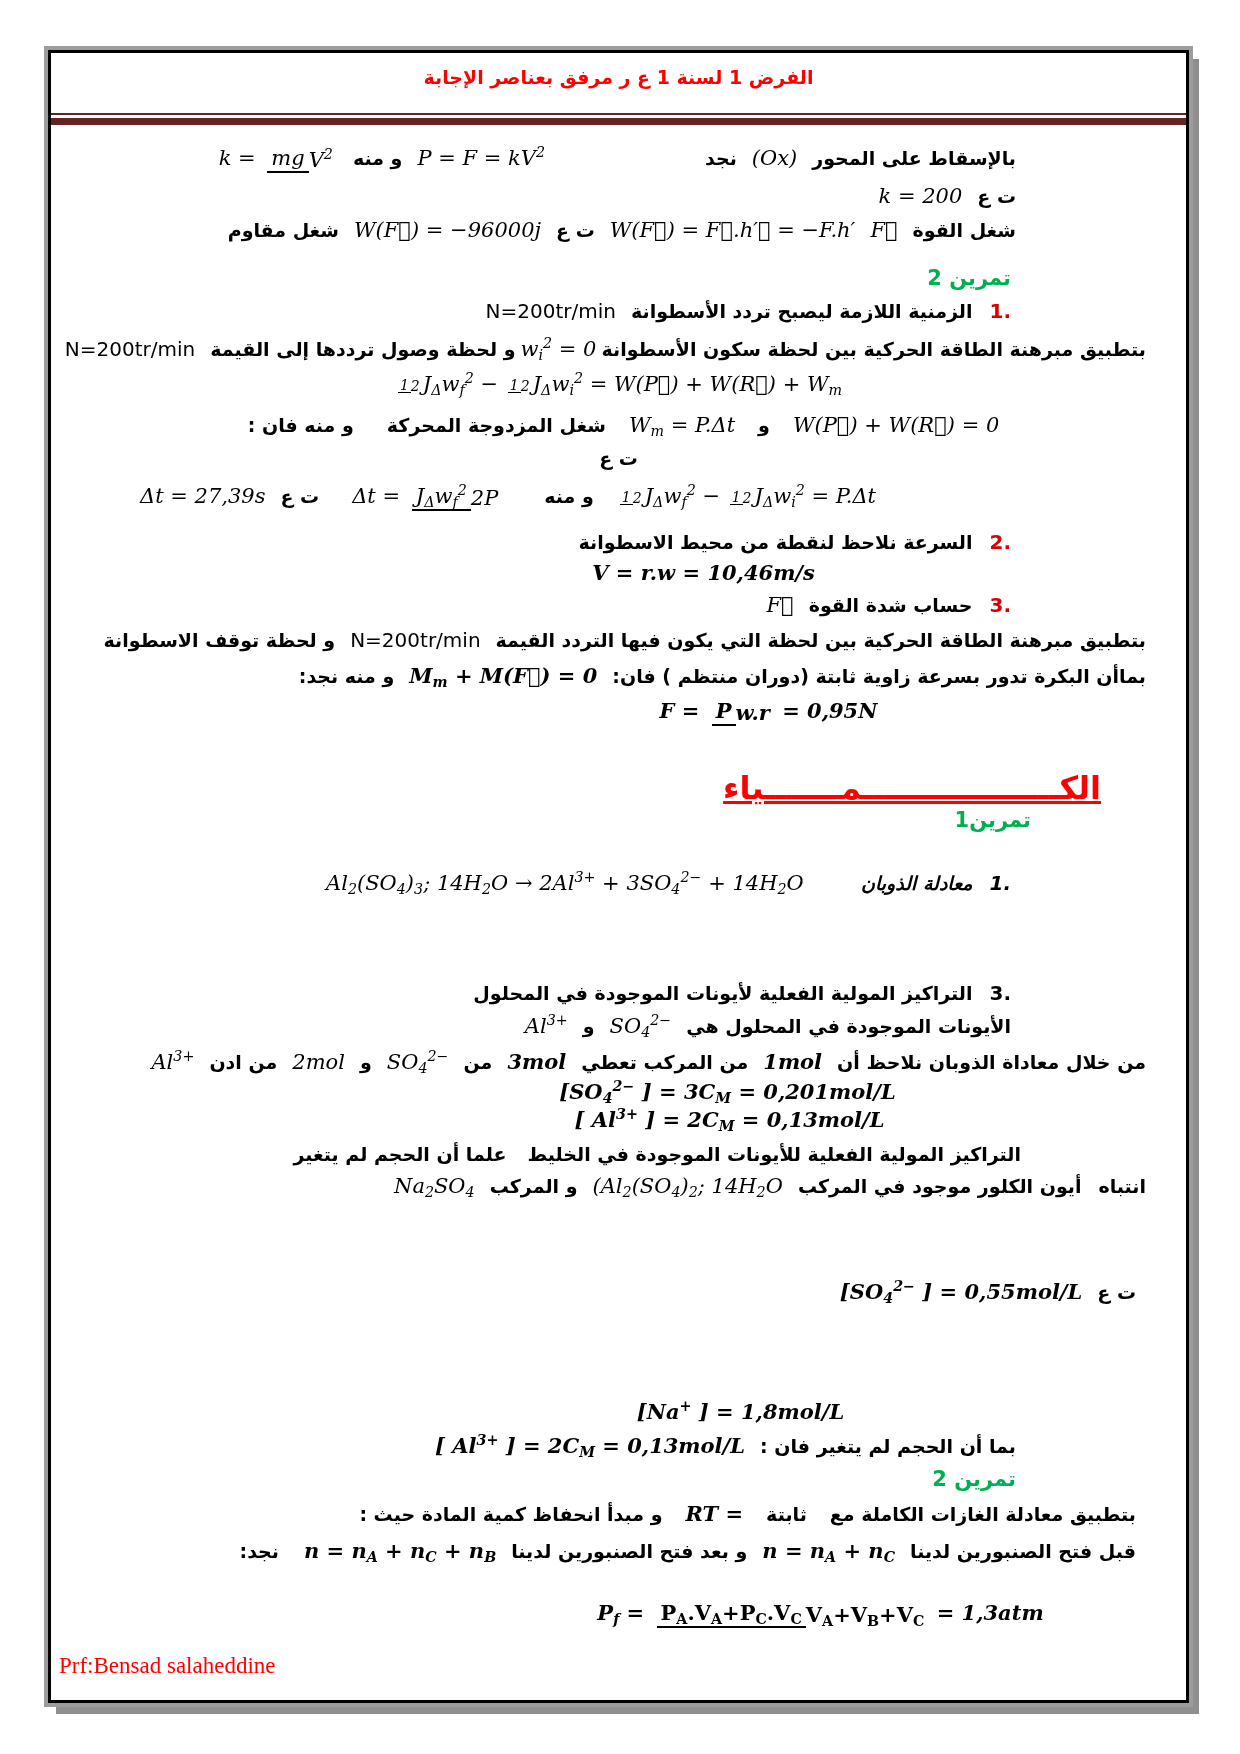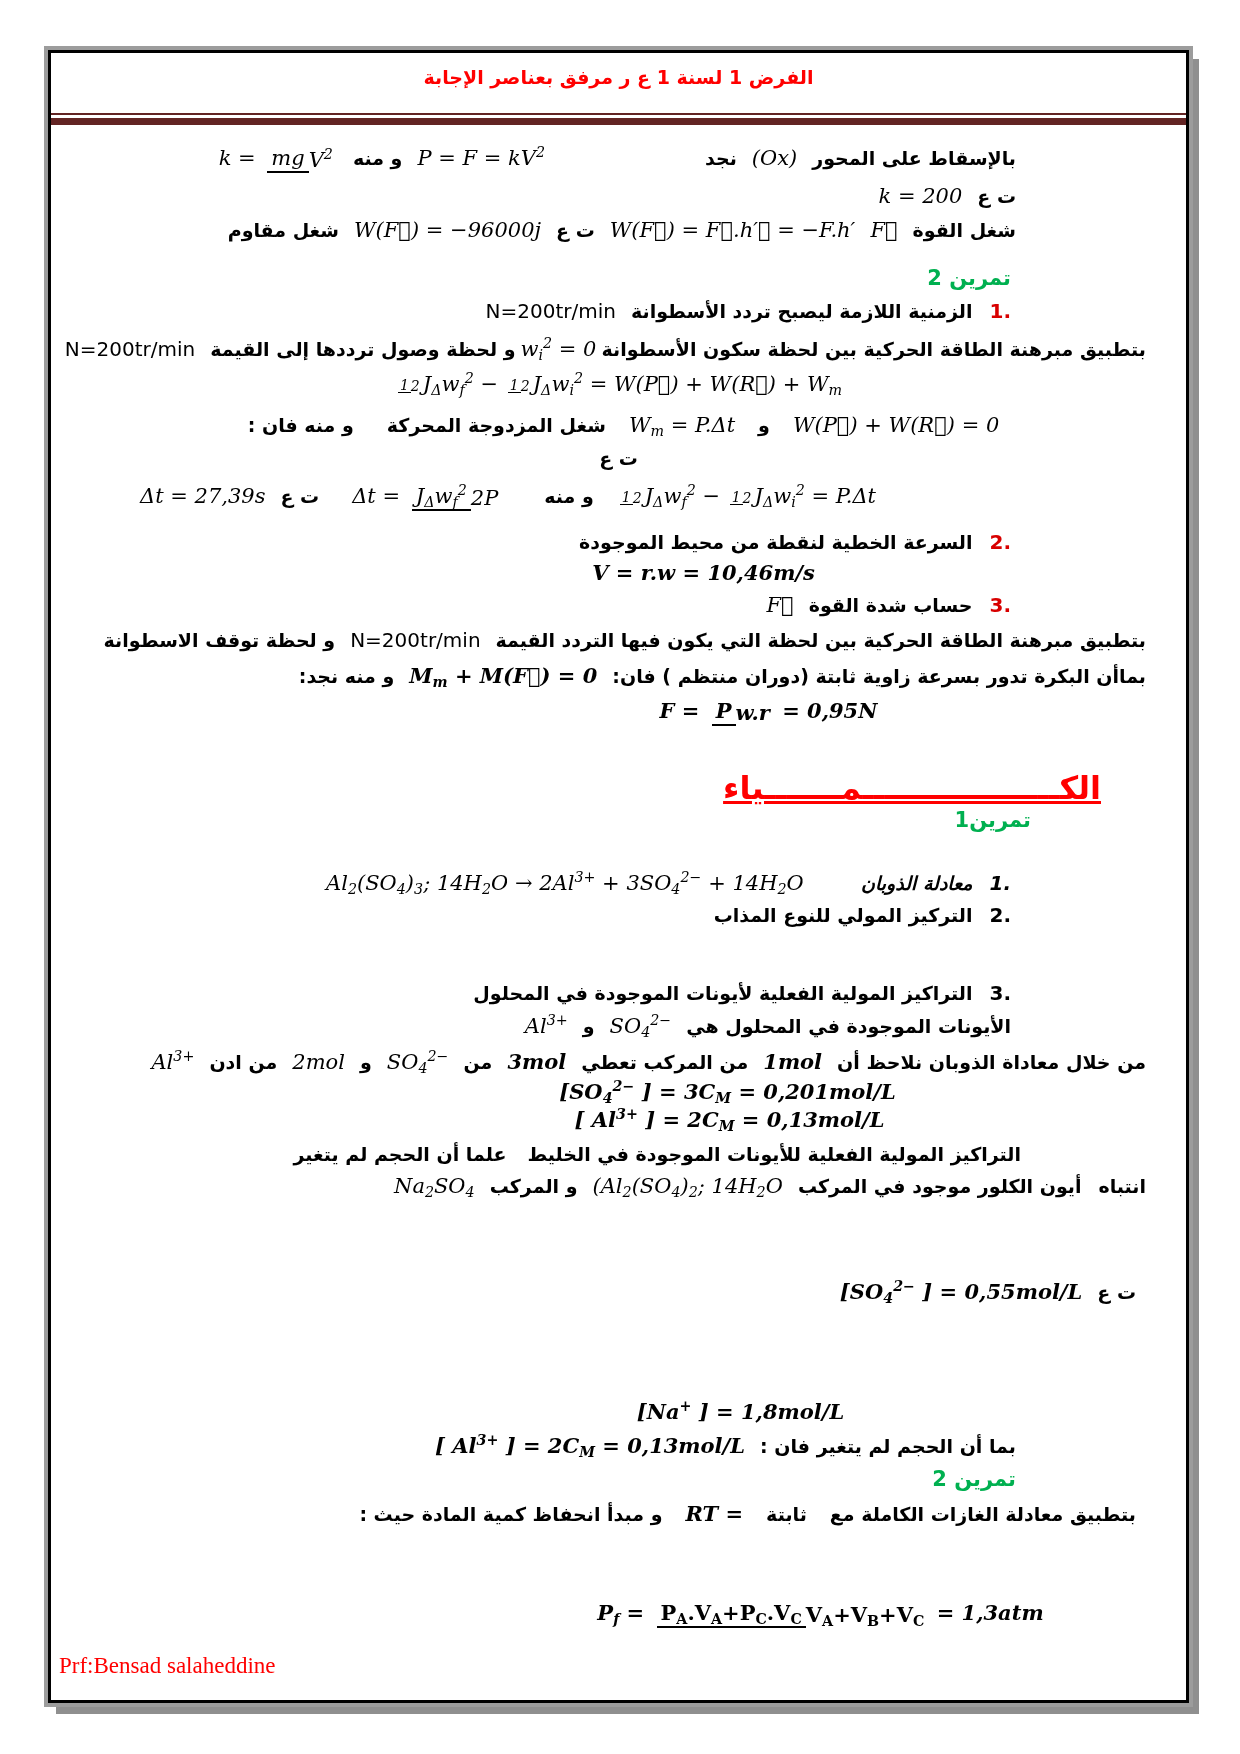--- a/index.html
+++ b/index.html
@@ -124,21 +124,21 @@
     <span class="m g2" dir="ltr">Δt = <span class="fr">
           <span class="n">J<sub>Δ</sub>w<sub>f</sub><sup>2</sup></span>
           <span class="d">2P</span>
         </span></span>
     <span class="ar g">ت ع</span>
     <span class="m" dir="ltr">Δt = 27,39s</span>
   </div>
 
   <div class="row rtl" style="top:474px;padding-right:135px;">
     <span class="num dred" dir="ltr">2.</span>
-    <span class="ar">السرعة الخطية لنقطة من محيط الموجودة</span>
+    <span class="ar">السرعة نلاحظ لنقطة من محيط الاسطوانة</span>
   </div>
 
   <div class="row ctr" style="top:505px;padding-left:170px;">
     <span class="m bm" dir="ltr">V = r.w = 10,46m/s</span>
   </div>
 
   <div class="row rtl" style="top:537px;padding-right:135px;">
     <span class="num dred" dir="ltr">3.</span>
     <span class="ar">حساب شدة القوة</span>
     <span class="m g" dir="ltr">F⃗</span>
@@ -172,24 +172,20 @@
   </div>
 
   <div class="row rtl" style="top:815px;padding-right:135px;font-style:italic;">
     <span class="num" dir="ltr">1.</span>
     <span class="ar">معادلة الذوبان</span>
   </div>
   <div class="row" style="top:815px;text-align:left;padding-left:235px;">
     <span class="m" dir="ltr">Al<sub>2</sub>(SO<sub>4</sub>)<sub>3</sub>; 14H<sub>2</sub>O → 2Al<sup>3+</sup> + 3SO<sub>4</sub><sup>2−</sup> + 14H<sub>2</sub>O</span>
   </div>
 
-  <div class="row rtl" style="top:847px;padding-right:135px;">
-    <span class="num" dir="ltr">2.</span>
-    <span class="ar">التركيز المولي للنوع المذاب</span>
-  </div>
 
 
   <div class="row rtl" style="top:925px;padding-right:135px;">
     <span class="num" dir="ltr">3.</span>
     <span class="ar">التراكيز المولية الفعلية لأيونات الموجودة في المحلول</span>
   </div>
 
   <div class="row rtl" style="top:958px;padding-right:135px;">
     <span class="ar">الأيونات الموجودة في المحلول هي</span>
     <span class="m g" dir="ltr">SO<sub>4</sub><sup>2−</sup></span>
@@ -249,20 +245,27 @@
     <span class="ar grn" style="font-size:21px;">تمرين 2</span>
   </div>
 
   <div class="row rtl" style="top:1446px;padding-right:10px;">
     <span class="ar">بتطبيق معادلة الغازات الكاملة مع</span>
     <span class="ar g2">ثابتة</span>
     <span class="m bm" dir="ltr">RT =</span>
     <span class="ar g2">و مبدأ انحفاظ كمية المادة حيث :</span>
   </div>
 
+  <div class="row rtl" style="top:1483px;padding-right:10px;">
+    <span class="ar">قبل فتح الصنبورين لدينا</span>
+    <span class="m bm g" dir="ltr">n = n<sub>A</sub> + n<sub>C</sub></span>
+    <span class="ar">و بعد فتح الصنبورين لدينا</span>
+    <span class="m bm g" dir="ltr">n = n<sub>A</sub> + n<sub>C</sub> + n<sub>B</sub></span>
+    <span class="ar g">نجد:</span>
+  </div>
 
   <div class="row ctr" style="top:1545px;padding-left:404px;">
     <span class="m bm" dir="ltr">P<sub>f</sub> = <span class="fr">
           <span class="n up">P<sub>A</sub>.V<sub>A</sub>+P<sub>C</sub>.V<sub>C</sub></span>
           <span class="d up">V<sub>A</sub>+V<sub>B</sub>+V<sub>C</sub></span>
         </span> = 1,3atm</span>
   </div>
 
   <div class="row" style="top:1598px;left:8px;text-align:left;">
     <span class="footer">Prf:Bensad salaheddine</span>

